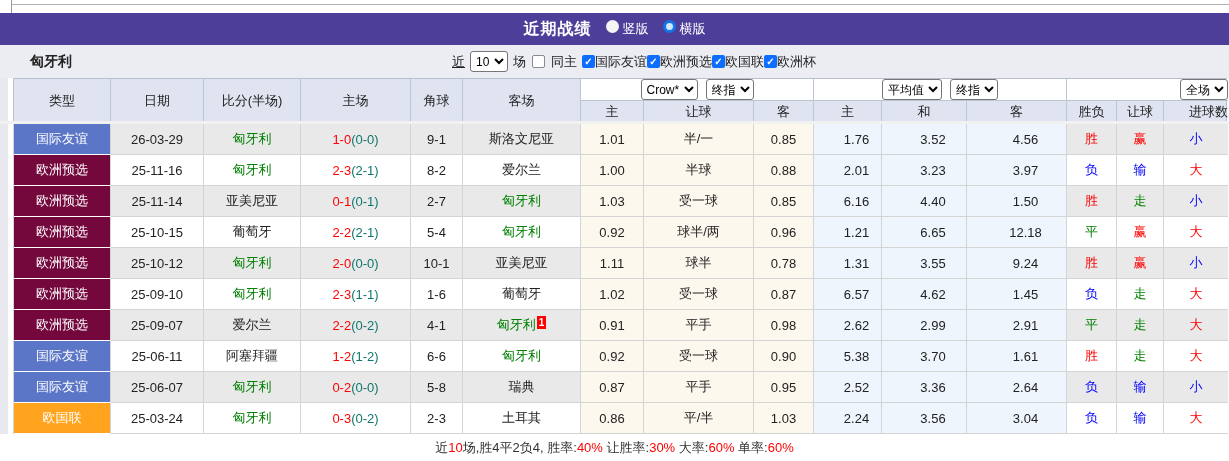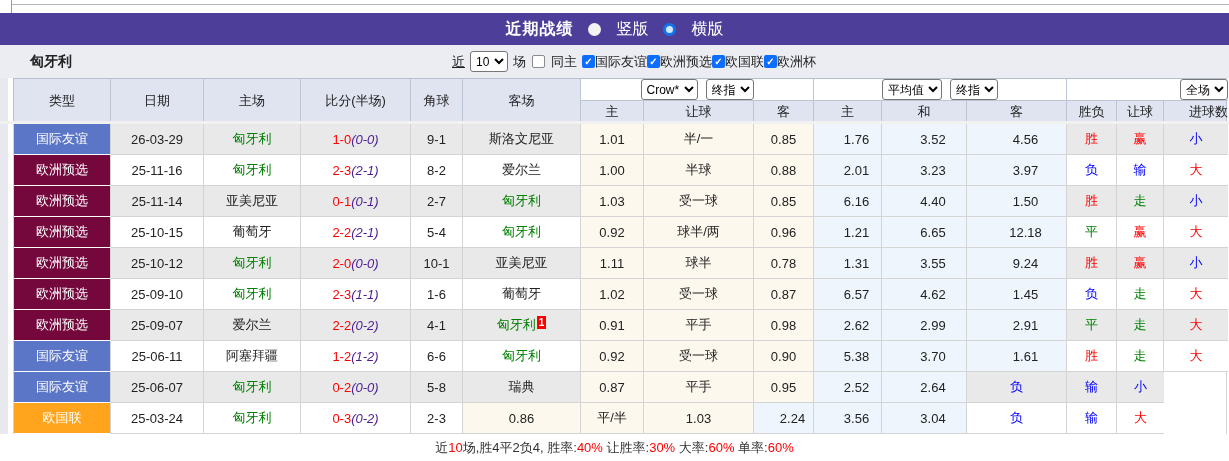--- a/index.html
+++ b/index.html
@@ -6,21 +6,21 @@
   html,body { width:1229px; height:461px; background:#fff; overflow:hidden;
     font-family:"Liberation Sans", sans-serif; position:relative; }
   .left-gutter { position:absolute; left:0; top:0; width:8px; height:461px; background:#e8e8ef; }
   .top-strip { position:absolute; left:0; top:0; width:1229px; height:13px; background:#fff; }
   .top-strip .hline { position:absolute; left:12px; right:0; top:4px; height:1px; background:#b4b4b4; }
   .top-strip .vline { position:absolute; left:11px; top:0; width:1px; height:13px; background:#9a9a9a; }
 
   .title-bar { position:absolute; left:0; top:13px; width:1229px; height:32px; background:#4d3e99;
     display:flex; align-items:center; justify-content:center; gap:14px; color:#fff; }
   .title-bar .title { font-size:16px; font-weight:bold; letter-spacing:1px; }
-  .radio-wrap { display:flex; align-items:center; gap:16px; font-size:16px; cursor:pointer; }
+  .radio-wrap { display:flex; gap:4px; font-size:13px; cursor:pointer; }
   .radio { width:13px; height:13px; border-radius:50%; background:#f4f4f4; display:inline-block; }
   .radio.checked { background:#cfe8ff; border:3px solid #1473e6; }
 
   .filter-row { position:absolute; left:0; top:45px; width:1229px; height:33px; background:#ebedf3;
     display:flex; align-items:center; font-size:13px; color:#222; }
   .team-name { position:absolute; left:30px; font-weight:bold; font-size:14px; }
   .filter-controls { position:absolute; left:452px; display:flex; align-items:center; gap:3px; }
   .near-link { text-decoration:underline; cursor:pointer; margin-right:2px; }
   select { font-size:12px; height:21px; border:1px solid #767676; border-radius:3px; background:#fff; padding:0 1px; }
   .cbx { width:13px; height:13px; display:inline-flex; align-items:center; justify-content:center;
@@ -45,21 +45,21 @@
   .tbl-body { position:absolute; left:13px; top:124px; width:1214px; border-left:1px solid #d4d4d4; }
   .row { height:31px; border-right:1px solid #d4d4d4; }
   .cell { display:flex; align-items:center; justify-content:center; font-size:13px; color:#222;
     border-right:1px solid #d4d4d4; border-bottom:1px solid #d4d4d4; }
   .cell:last-child { border-right:none; }
   .row:nth-child(even) .cell { background:#fff; }
   .row:nth-child(odd) .cell { background:#e9e9e9; }
   .row .c-type { color:#fff; border-bottom:1px solid #fff; }
   .row .c-crow { background:#fdf8ee !important; }
   .row .c-avg { background:#eef5fc !important;padding-left:18px; }
-  .ft { color:#ff0000; } .ht { color:#4c1d95;font-style:italic; }
+  .ft { color:#ff0000; } .ht { color:#0f766e; }
   .rc { background:#ff0000; color:#fff; font-size:10px; font-weight:bold; padding:0 2px; margin-left:1px;
     line-height:13px; align-self:flex-start; margin-top:6px; }
 
   .gapline { position:absolute; left:0; top:121px; width:1229px; height:3px; background:#f1f1f1; }
   .footer { position:absolute; left:0; top:434px; width:1229px; height:27px; background:#fff;
     display:flex; align-items:center; justify-content:center; font-size:13px; color:#333; }
   .footer .red { color:#ff0000; }
 </style>
 </head>
 <body>
@@ -109,22 +109,22 @@
           <span class="cbx on">✓</span>
           <span>欧洲杯</span>
         </span>
       </span>
   </span>
 </div>
 
 <div class="tbl tbl-header grid">
   <div class="hcell merged">类型</div>
   <div class="hcell merged">日期</div>
+  <div class="hcell merged">比分(半场)</div>
   <div class="hcell merged">主场</div>
-  <div class="hcell merged">比分(半场)</div>
   <div class="hcell merged">角球</div>
   <div class="hcell merged">客场</div>
 
   <div class="hsel g1">
     <select>
       <option>Crow*</option>
     </select>
     <select>
       <option>终指</option>
     </select>
@@ -361,36 +361,40 @@
         <span class="ht">(0-0)</span>
       </div>
     <div class="cell c-corner">5-8</div>
     <div class="cell c-away">
         <span style="color: rgb(34, 34, 34);">瑞典</span>
       </div>
     <div class="cell c-crow">0.87</div>
     <div class="cell c-crow">平手</div>
     <div class="cell c-crow">0.95</div>
     <div class="cell c-avg">2.52</div>
+    <div class="cell c-avg">3.36</div>
     <div class="cell c-avg">2.64</div>
     <div class="cell c-out" style="color: rgb(0, 0, 255);">负</div>
     <div class="cell c-out" style="color: rgb(0, 0, 255);">输</div>
     <div class="cell c-out" style="color: rgb(0, 0, 255);">小</div>
   </div>
     <div class="row grid">
     <div class="cell c-type" style="background: rgb(255, 164, 28);">欧国联</div>
     <div class="cell c-date">25-03-24</div>
     <div class="cell c-home">
         <span style="color: rgb(0, 128, 0);">匈牙利</span>
       </div>
     <div class="cell c-score">
         <span class="ft">0-3</span>
         <span class="ht">(0-2)</span>
       </div>
     <div class="cell c-corner">2-3</div>
+    <div class="cell c-away">
+        <span style="color: rgb(34, 34, 34);">土耳其</span>
+      </div>
     <div class="cell c-crow">0.86</div>
     <div class="cell c-crow">平/半</div>
     <div class="cell c-crow">1.03</div>
     <div class="cell c-avg">2.24</div>
     <div class="cell c-avg">3.56</div>
     <div class="cell c-avg">3.04</div>
     <div class="cell c-out" style="color: rgb(0, 0, 255);">负</div>
     <div class="cell c-out" style="color: rgb(0, 0, 255);">输</div>
     <div class="cell c-out" style="color: rgb(255, 0, 0);">大</div>
   </div>

